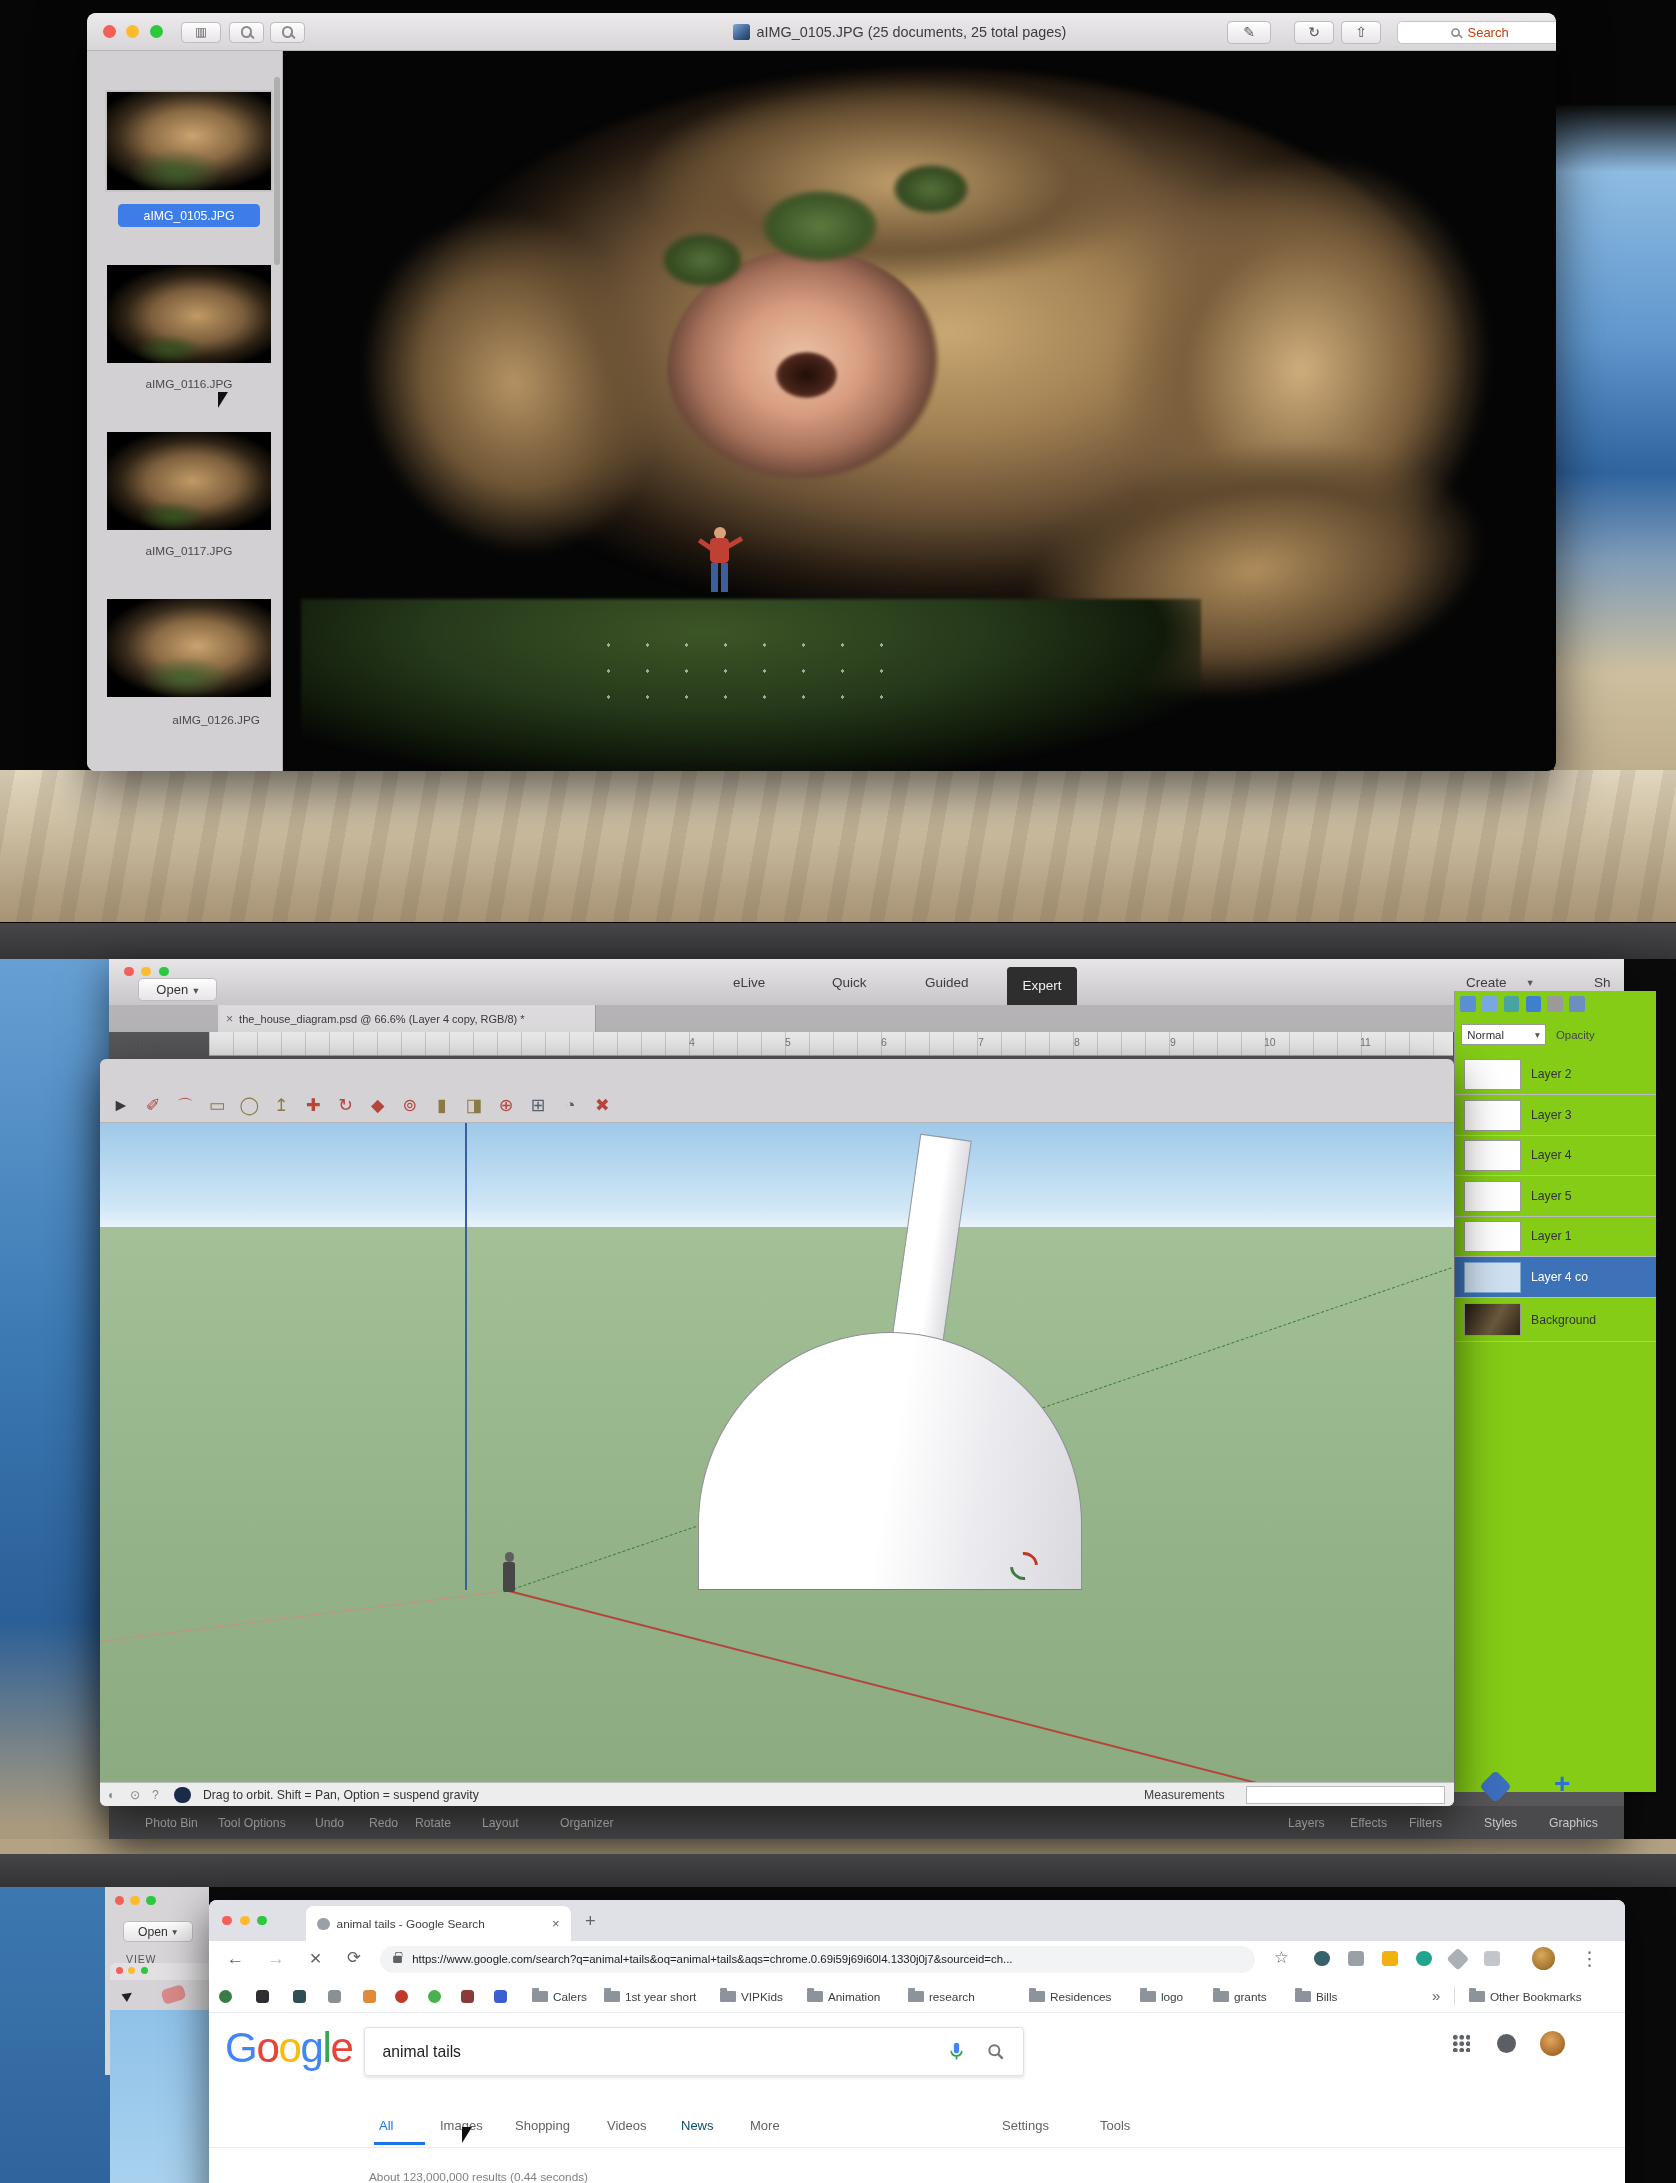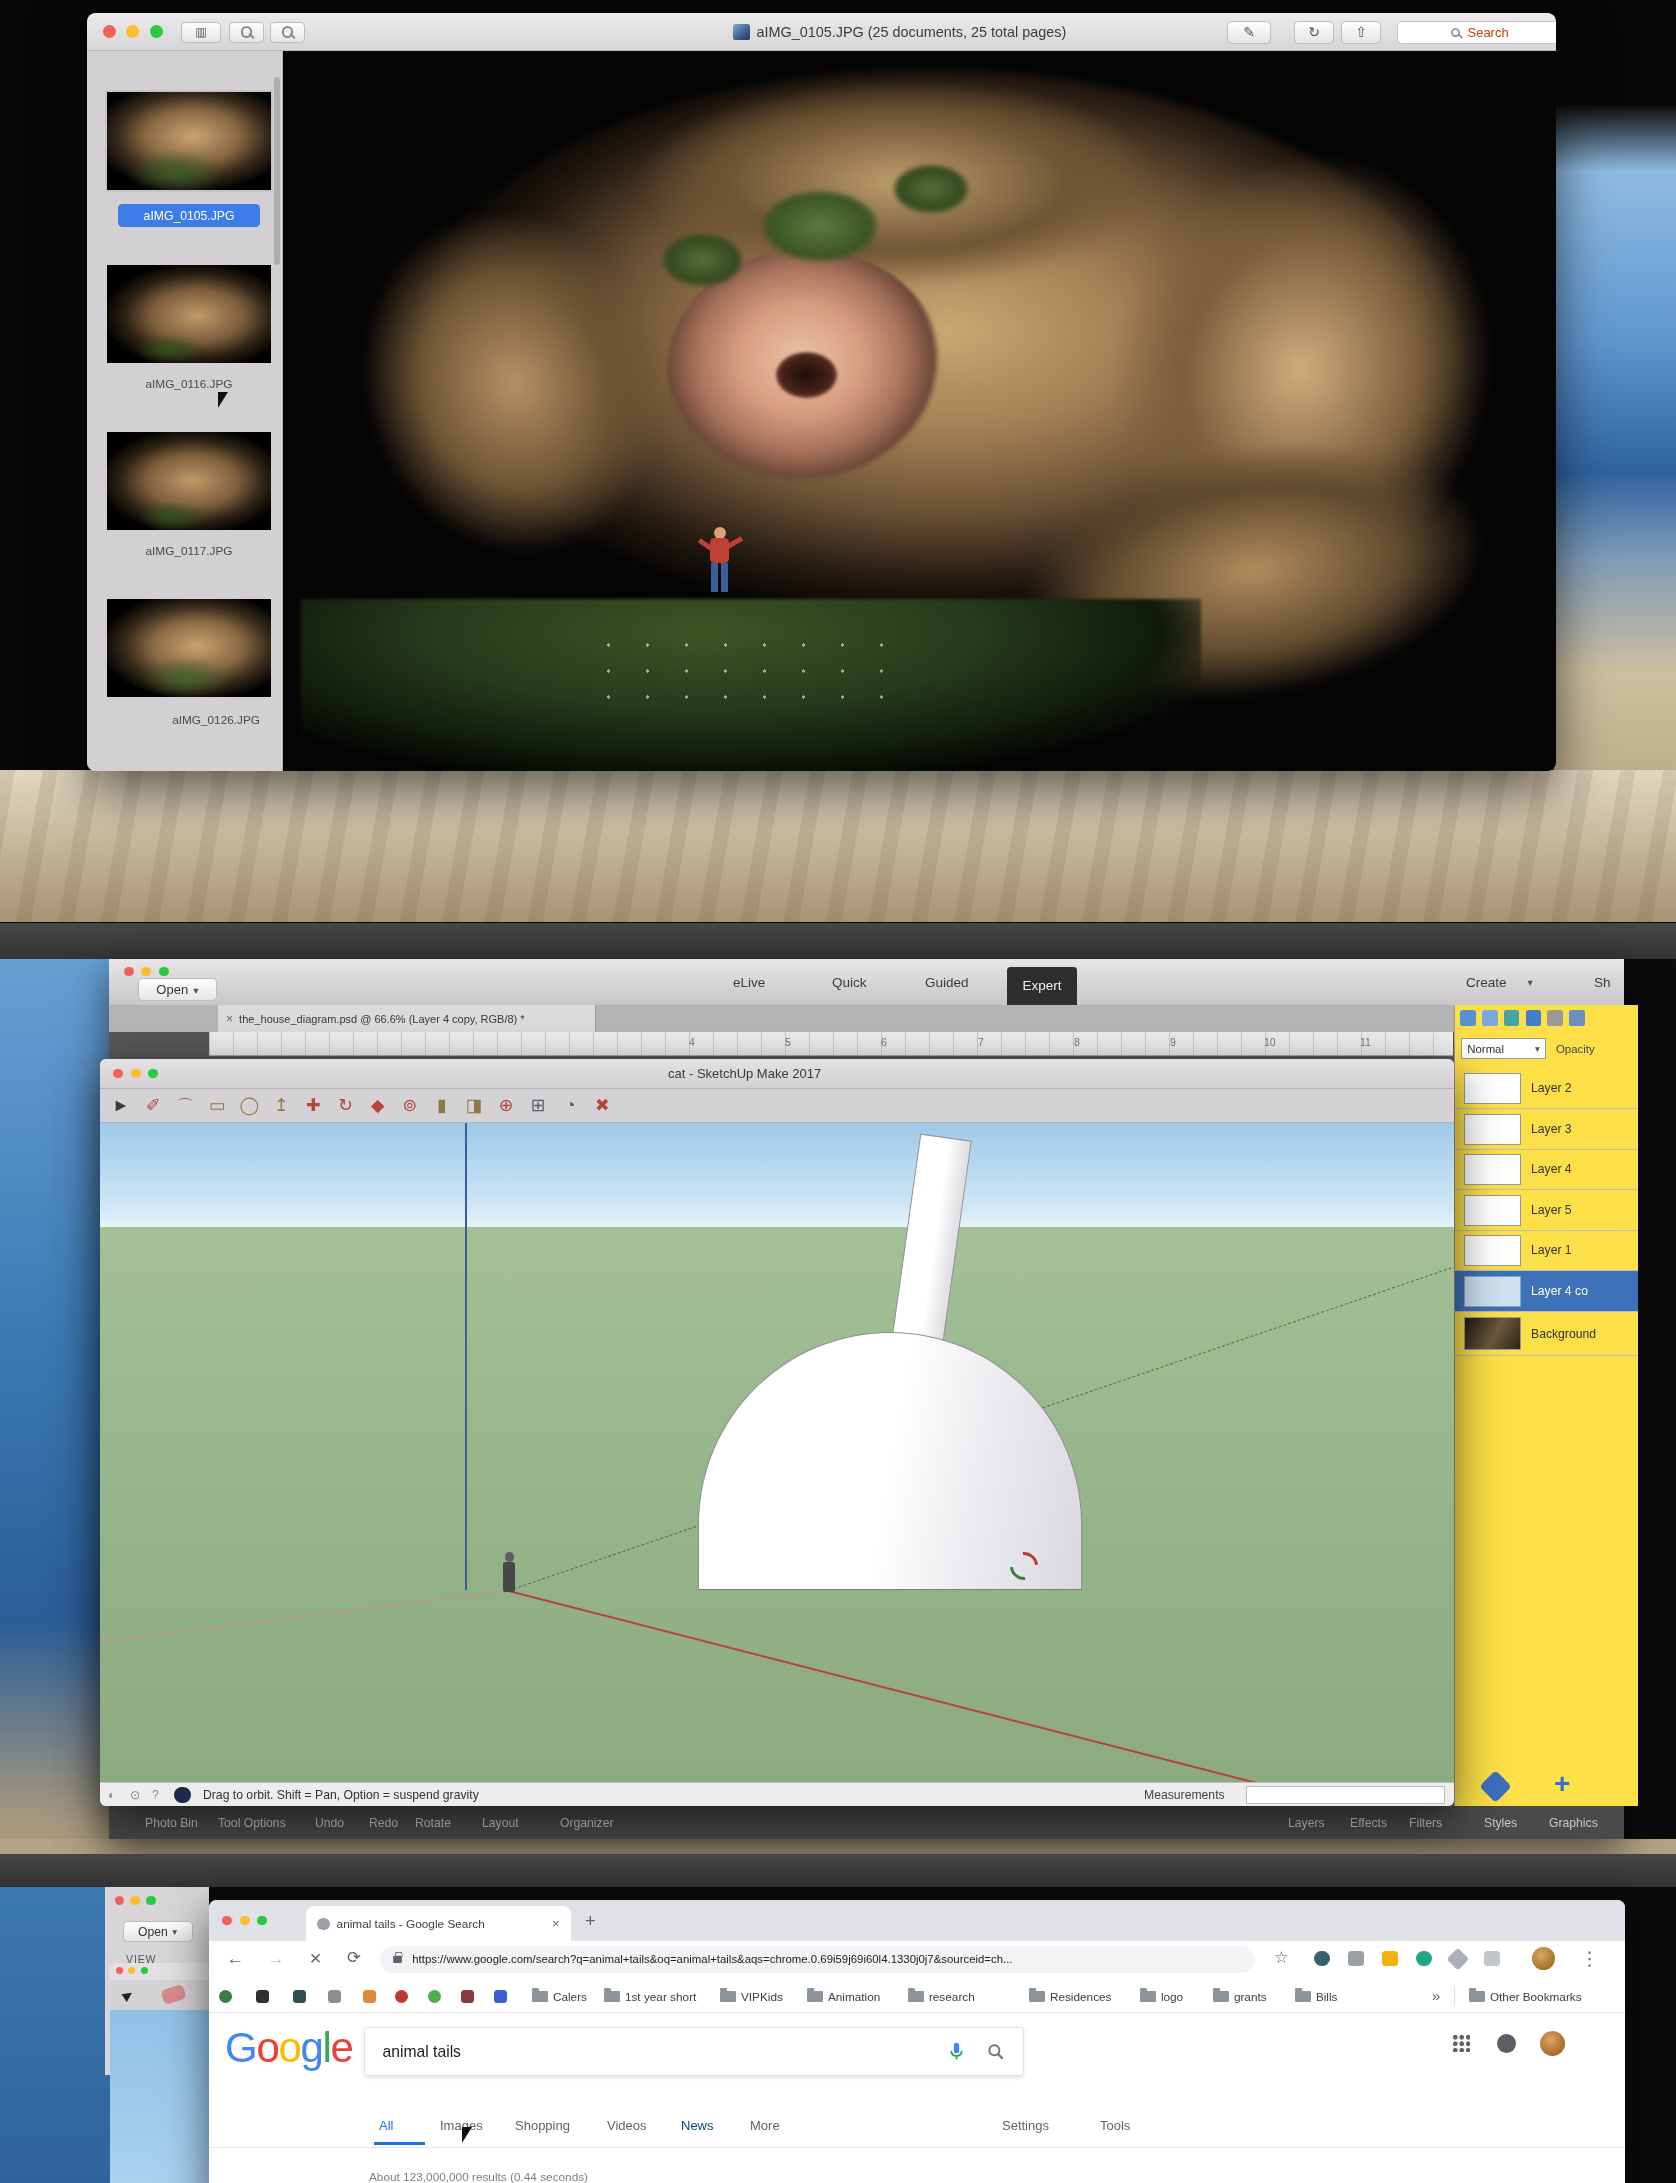--- a/index.html
+++ b/index.html
@@ -177,21 +177,21 @@
       <span class="tick" style="left:480px">4</span>
       <span class="tick" style="left:576px">5</span>
       <span class="tick" style="left:672px">6</span>
       <span class="tick" style="left:769px">7</span>
       <span class="tick" style="left:865px">8</span>
       <span class="tick" style="left:961px">9</span>
       <span class="tick" style="left:1055px">10</span>
       <span class="tick" style="left:1151px">11</span>
     </div>
 
-    <div class="abs" style="left:1345px;top:46px;width:184px;height:801px;background:#fde047;border-left:0.9px solid #9a9a9a">
+    <div class="abs" style="left:1345px;top:32px;width:202px;height:801px;background:#84cc16;border-left:0.9px solid #9a9a9a">
       <div class="abs flex" style="left:5.2px;top:5.2px;gap:6.1px">
         <span class="ext" style="background:#5a8fd0;border-radius:2.6px"></span>
         <span class="ext" style="background:#7aa7e0;border-radius:2.6px"></span>
         <span class="ext" style="background:#4aa3a3;border-radius:2.6px"></span>
         <span class="ext" style="background:#3f7fd0;border-radius:2.6px"></span>
         <span class="ext" style="background:#9a9a9a;border-radius:2.6px"></span>
         <span class="ext" style="background:#6a8fc0;border-radius:2.6px"></span>
       </div>
       <div class="abs flex" style="left:6.1px;top:33px;width:85px;height:21px;background:#fff;border:0.9px solid #999;justify-content:space-between;padding:0 5.2px">
         <span style="font-size:11.4px;color:#333">Normal</span>
@@ -243,26 +243,20 @@
       <span class="abs nw" style="left:1241px;top:9.6px">Effects</span>
       <span class="abs nw" style="left:1300px;top:9.6px">Filters</span>
       <span class="abs nw" style="left:1375px;top:9.6px">Styles</span>
       <span class="abs nw" style="left:1440px;top:9.6px">Graphics</span>
     </div>
     <span class="abs" style="left:1375px;top:816px;width:23px;height:23px;background:#3d6fc0;border-radius:4.4px;transform:rotate(45deg)"></span>
     <span class="abs flex" style="left:1441px;top:813px;width:24.5px;height:24.5px;color:#2f6fd0;font-size:28px;font-weight:bold;justify-content:center">+</span>
   </div>
 
   <div class="abs" style="left:100px;top:136px;width:1354px;height:747px;border-radius:6.1px;overflow:hidden;box-shadow:0 15.7px 48px rgba(0,0,0,.6);background:#d4d2d4">
-    <div class="abs" style="left:0;top:0;width:100%;height:30px;background:linear-gradient(#e4e2e4,#d2cfd2);border-bottom:0.9px solid #b5b3b5">
-      <span class="light lr sm abs" style="left:13px;top:9.6px"></span>
-      <span class="light ly sm abs" style="left:31px;top:9.6px"></span>
-      <span class="light lg sm abs" style="left:48px;top:9.6px"></span>
-      <span class="abs nw" style="left:568px;top:7px;font-size:13px;color:#3a3a3a">cat - SketchUp Make 2017</span>
-    </div>
     <div class="abs flex" style="left:0;top:30px;width:100%;height:34px;background:#d4d2d4;border-bottom:0.9px solid #b5b3b5;padding-left:7.9px;gap:6.1px">
       <span class="sktool" style="color:#3a3a3a">►</span>
       <span class="sktool" style="color:#b5463c">✐</span>
       <span class="sktool" style="color:#b5463c">⌒</span>
       <span class="sktool" style="color:#8a7a46">▭</span>
       <span class="sktool" style="color:#8a7a46">◯</span>
       <span class="sktool" style="color:#8a7a46">↥</span>
       <span class="sktool" style="color:#b5463c">✚</span>
       <span class="sktool" style="color:#b5463c">↻</span>
       <span class="sktool" style="color:#b5463c">◆</span>

